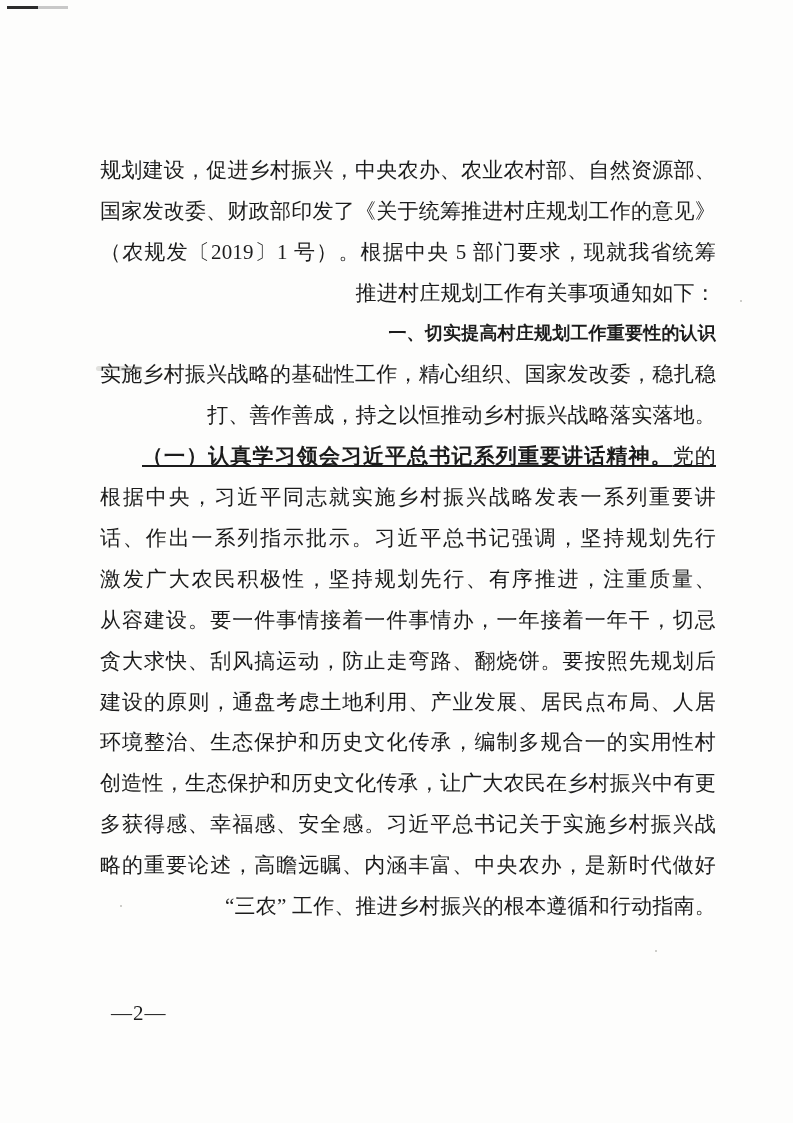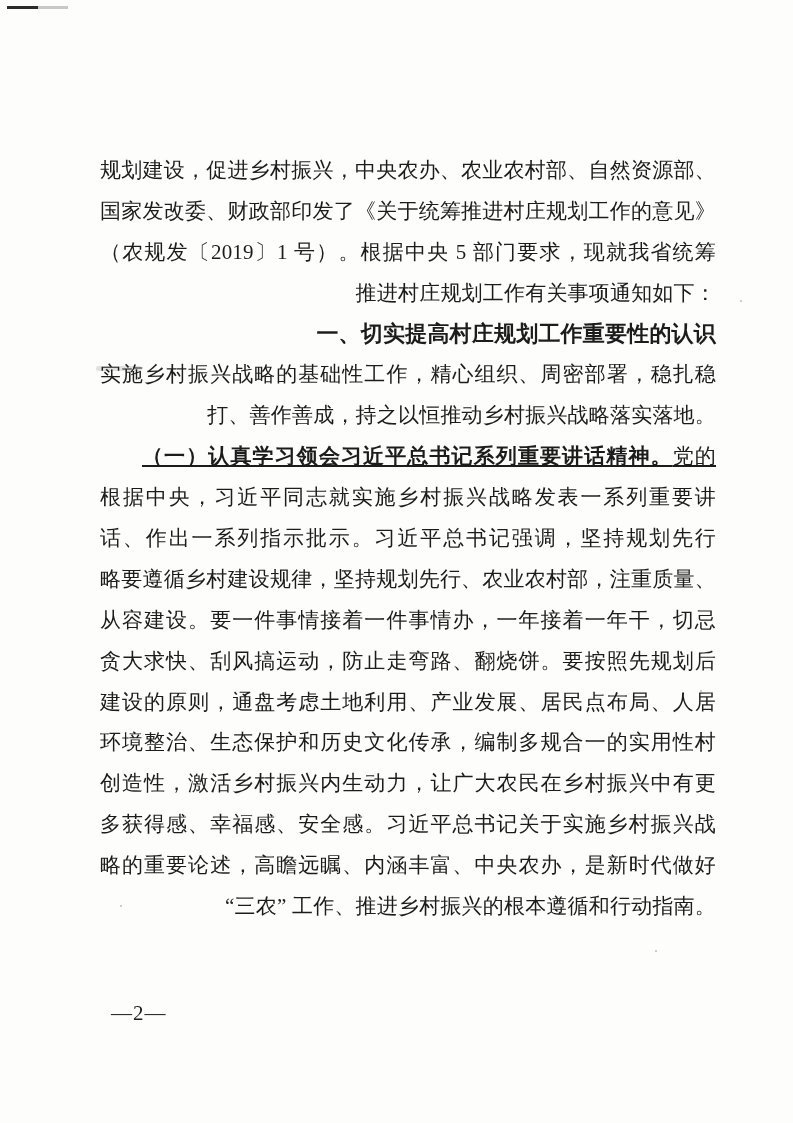--- a/index.html
+++ b/index.html
@@ -60,23 +60,23 @@
   }
   .line.justify {
     text-align: justify;
     text-align-last: justify;
     text-justify: inter-character;
   }
   .line.left {
     text-align: right;
   }
   .line.heading {
-    font-family: Liberation Serif, serif;
+    font-family: Liberation Mono, monospace;
     font-weight: 700;
-    font-size: 22px;
+    font-size: 18px;
   }
   .bold-lead {
     font-weight: 700;
   }
   .page-number {
     position: absolute;
     left: 111px;
     top: 999px;
     font-size: 21px;
     line-height: 28px;
@@ -98,30 +98,30 @@
   <div class="speck s4"></div>
   <div class="speck s5"></div>
   <div class="speck s6"></div>
 
   <div class="text-block">
       <div class="line justify"><span>规划建设，促进乡村振兴，中央农办、农业农村部、自然资源部、</span></div>
       <div class="line justify"><span>国家发改委、财政部印发了《关于统筹推进村庄规划工作的意见》</span></div>
       <div class="line justify"><span>（农规发〔2019〕1 号）。根据中央 5 部门要求，现就我省统筹</span></div>
       <div class="line left"><span>推进村庄规划工作有关事项通知如下：</span></div>
       <div class="line left heading" style="text-indent: 2em;"><span>一、切实提高村庄规划工作重要性的认识</span></div>
-      <div class="line justify"><span>实施乡村振兴战略的基础性工作，精心组织、周密部署，稳扎稳</span></div>
+      <div class="line justify"><span>实施乡村振兴战略的基础性工作，精心组织、国家发改委，稳扎稳</span></div>
       <div class="line left"><span>打、善作善成，持之以恒推动乡村振兴战略落实落地。</span></div>
       <div class="line justify" style="text-indent: 2em; text-decoration: underline;"><span class="bold-lead">（一）认真学习领会习近平总书记系列重要讲话精神。</span><span>党的</span></div>
       <div class="line justify"><span>根据中央，习近平同志就实施乡村振兴战略发表一系列重要讲</span></div>
       <div class="line justify"><span>话、作出一系列指示批示。习近平总书记强调，坚持规划先行</span></div>
-      <div class="line justify"><span>略要遵循乡村建设规律，坚持规划先行、农业农村部，注重质量、</span></div>
+      <div class="line justify"><span>激发广大农民积极性，坚持规划先行、有序推进，注重质量、</span></div>
       <div class="line justify"><span>从容建设。要一件事情接着一件事情办，一年接着一年干，切忌</span></div>
       <div class="line justify"><span>贪大求快、刮风搞运动，防止走弯路、翻烧饼。要按照先规划后</span></div>
       <div class="line justify"><span>建设的原则，通盘考虑土地利用、产业发展、居民点布局、人居</span></div>
       <div class="line justify"><span>环境整治、生态保护和历史文化传承，编制多规合一的实用性村</span></div>
-      <div class="line justify"><span>创造性，激活乡村振兴内生动力，让广大农民在乡村振兴中有更</span></div>
+      <div class="line justify"><span>创造性，生态保护和历史文化传承，让广大农民在乡村振兴中有更</span></div>
       <div class="line justify"><span>多获得感、幸福感、安全感。习近平总书记关于实施乡村振兴战</span></div>
       <div class="line justify"><span>略的重要论述，高瞻远瞩、内涵丰富、中央农办，是新时代做好</span></div>
       <div class="line left"><span>“三农” 工作、推进乡村振兴的根本遵循和行动指南。</span></div>
     </div>
 
   <div class="page-number">—2—</div>
 </div>
 
 </body></html>

